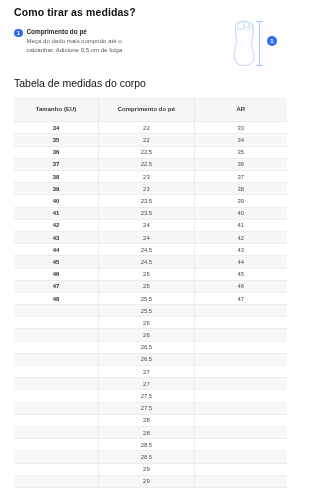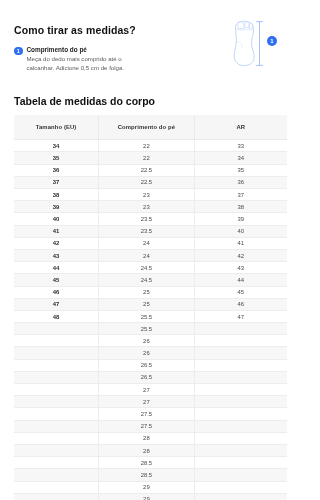--- a/index.html
+++ b/index.html
@@ -19,21 +19,21 @@
     width: 301px;
     height: 500px;
     box-sizing: border-box;
     padding: 0 14px;
     position: relative;
   }
 
   
   .measure-section {
     position: relative;
-    padding-top: 24px;
+    padding-top: 6px;
   }
   .section-title {
     font-size: 10.5px;
     font-weight: bold;
     letter-spacing: 0.1px;
     color: #111111;
     margin: 0 0 9px 0;
     line-height: 1.2;
   }
   .instruction {
@@ -94,21 +94,21 @@
     color: #fff;
     font-size: 6px;
     font-weight: bold;
     line-height: 10px;
     text-align: center;
   }
 
   
   .table-title {
     font-size: 10.5px;
-    font-weight: bold;
+    font-weight: normal;
     color: #111111;
     margin: 22px 0 8px 0;
     line-height: 1.2;
   }
   table.size-table {
     width: 100%;
     border-collapse: collapse;
     table-layout: fixed;
   }
   table.size-table th {

